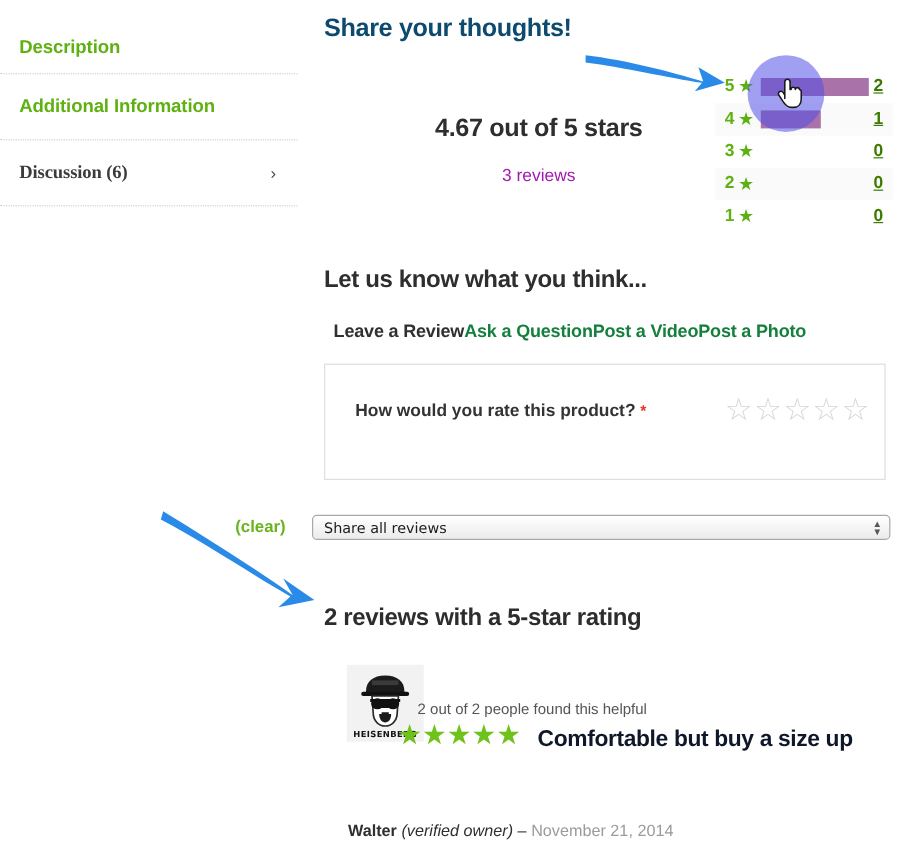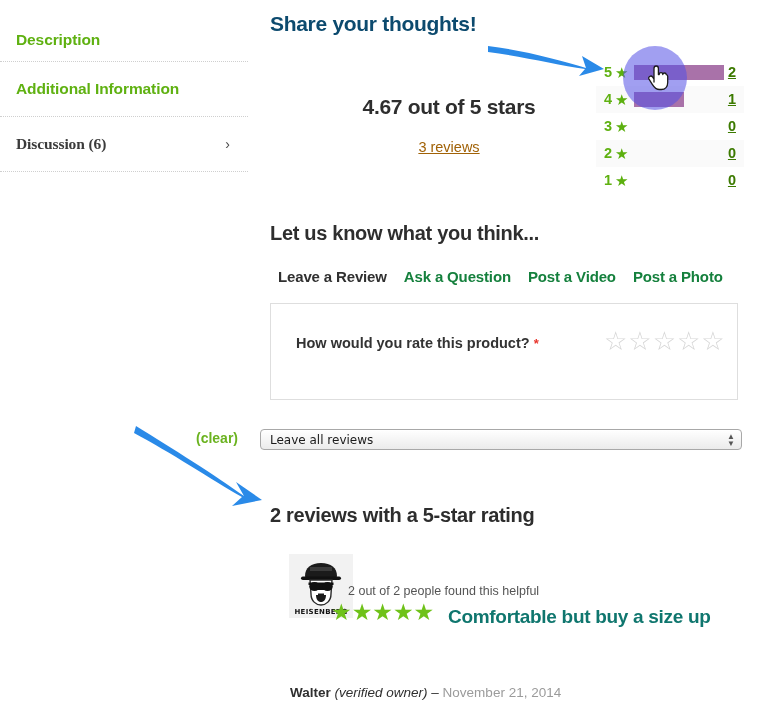--- a/index.html
+++ b/index.html
@@ -85,22 +85,21 @@
     color: #2e2e2e;
     letter-spacing: -0.3px;
   }
   .rev-count {
     position: absolute;
     left: 36px;
     top: 139px;
     width: 330px;
     text-align: center;
     font-size: 14.5px;
-    color: #a16207;
-    text-decoration: underline;
+    color: #a21caf;
   }
 
   
   #histogram {
     position: absolute;
     left: 596px;
     top: 59px;
     width: 148px;
     border: 0;
   }
@@ -158,21 +157,20 @@
     font-size: 20px;
     font-weight: bold;
     color: #2e2e2e;
     letter-spacing: -0.3px;
   }
   #tabs {
     position: absolute;
     left: 30px;
     top: 268px;
     display: flex;
-    gap: 17px;
     align-items: baseline;
   }
   .tab {
     font-size: 15px;
     font-weight: bold;
     cursor: pointer;
     letter-spacing: -0.15px;
   }
   .tab.active { color: #303030; }
   .tab.link   { color: #15803d; }
@@ -291,21 +289,21 @@
     font-size: 23px;
     line-height: 1;
   }
   .review-title {
     position: absolute;
     left: 200px;
     top: 50px;
     width: 300px;
     font-size: 19px;
     font-weight: bold;
-    color: #0f766e;
+    color: #0f172a;
     line-height: 1.55;
     letter-spacing: -0.3px;
   }
   .byline {
     position: absolute;
     left: 42px;
     top: 133px;
     font-size: 13.5px;
     white-space: nowrap;
   }
@@ -383,21 +381,21 @@
         <span class="empty-star">☆</span>
         <span class="empty-star">☆</span>
         <span class="empty-star">☆</span>
         <span class="empty-star">☆</span>
       </div>
     </div>
 
     <div class="clear-link">(clear)</div>
 
     <div id="filterselect">
-      <span class="sel-text">Leave all reviews</span>
+      <span class="sel-text">Share all reviews</span>
       <span class="sel-arrows">
         <span>▲</span>
         <span>▼</span>
       </span>
     </div>
 
     <div class="h-reviews">2 reviews with a 5-star rating</div>
 
     <div id="review1">
 

